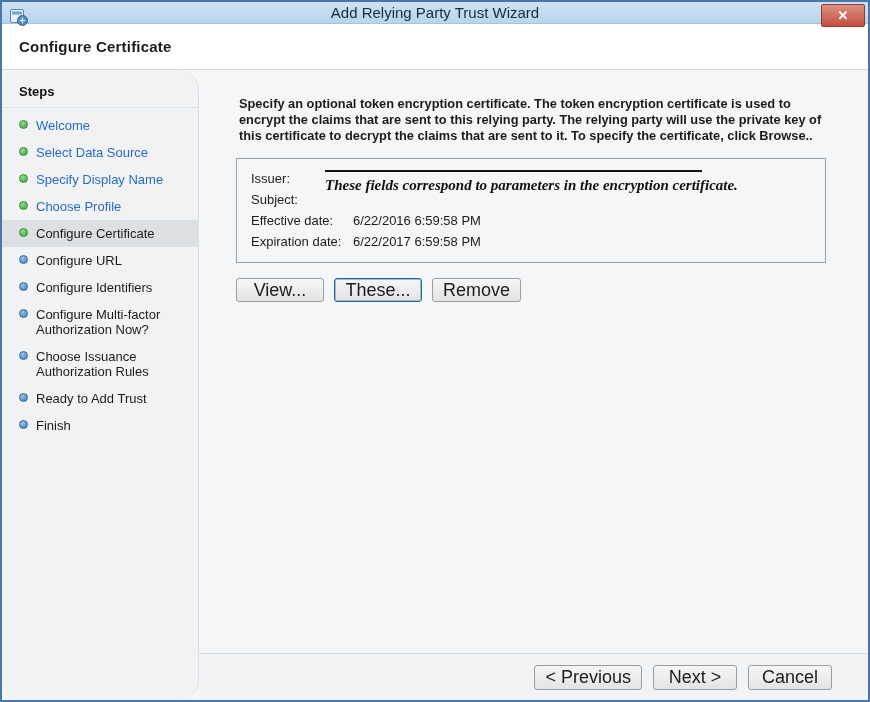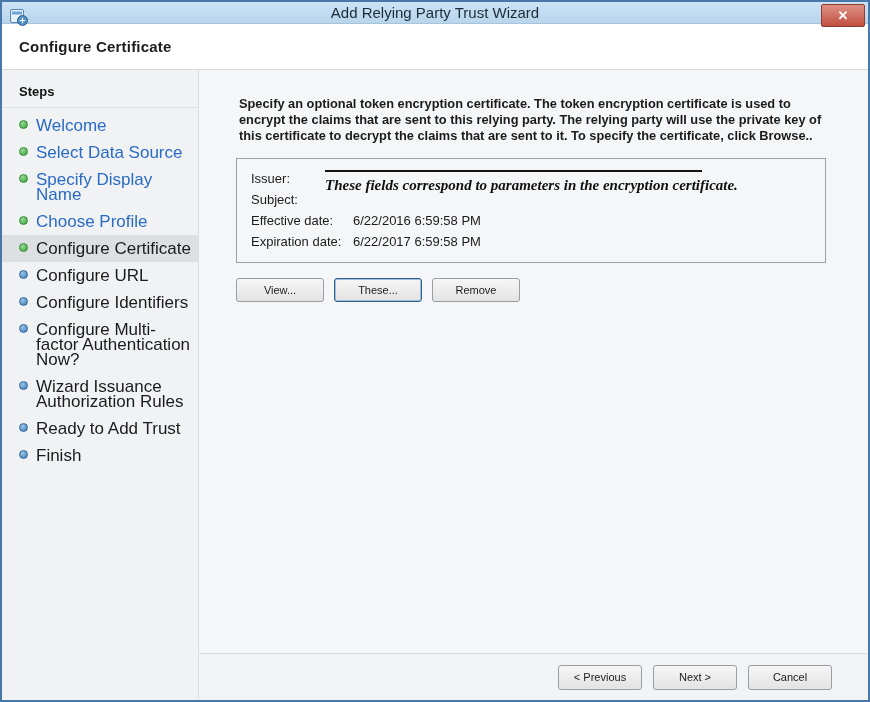--- a/index.html
+++ b/index.html
@@ -76,36 +76,37 @@
     letter-spacing: 0.2px;
   }
   
   .body { flex: 1; display: flex; min-height: 0; }
   .sidebar {
     flex: 0 0 auto;
     width: 197px;
     background: #f0f2f4;
     border-right: 1px solid #dcdfe2;
     padding-top: 6px;
+    border-radius: 20px;
   }
   .steps-title {
     margin: 0 0 4px 0;
     padding: 8px 10px 8px 17px;
     font-size: 13px;
     font-weight: bold;
     color: #111111;
     border-bottom: 1px solid #dfe2e5;
   }
   .steps-list { list-style: none; margin: 4px 0 0; padding: 0; }
   .step {
     display: flex;
     align-items: flex-start;
     gap: 8px;
     padding: 6px 6px 6px 17px;
-    font-size: 17px;
+    font-size: 13px;
     line-height: 15px;
   }
   .step .dot {
     flex: 0 0 auto;
     width: 9px;
     height: 9px;
     border-radius: 50%;
     margin-top: 2px;
   }
   .step.completed .dot,
@@ -172,21 +173,21 @@
     white-space: nowrap;
   }
   .action-row { margin-top: 15px; display: flex; gap: 10px; }
   .btn {
     height: 24px;
     min-width: 88px;
     padding: 0 10px;
     background: linear-gradient(#f6f6f6, #e3e3e3);
     border: 1px solid #989ea4;
     border-radius: 3px;
-    font-size: 11px;
+    font-size: 18px;
     color: #1b1b1b;
     font-family: inherit;
     cursor: pointer;
   }
   .btn.focused {
     border-color: #33618f;
     box-shadow: inset 0 0 0 1px #9dbcd8;
   }
   
   .footer {
@@ -251,25 +252,25 @@
         <li class="step pending">
           <span class="dot"></span>
           <span class="label">Configure URL</span>
         </li>
         <li class="step pending">
           <span class="dot"></span>
           <span class="label">Configure Identifiers</span>
         </li>
         <li class="step pending">
           <span class="dot"></span>
-          <span class="label">Configure Multi-factor Authentication Now?</span>
-        </li>
-        <li class="step pending">
-          <span class="dot"></span>
-          <span class="label">Wizard Issuance Authorization Rules</span>
+          <span class="label">Configure Multi-factor Authorization Now?</span>
+        </li>
+        <li class="step pending">
+          <span class="dot"></span>
+          <span class="label">Choose Issuance Authorization Rules</span>
         </li>
         <li class="step pending">
           <span class="dot"></span>
           <span class="label">Ready to Add Trust</span>
         </li>
         <li class="step pending">
           <span class="dot"></span>
           <span class="label">Finish</span>
         </li>
       </ul>

